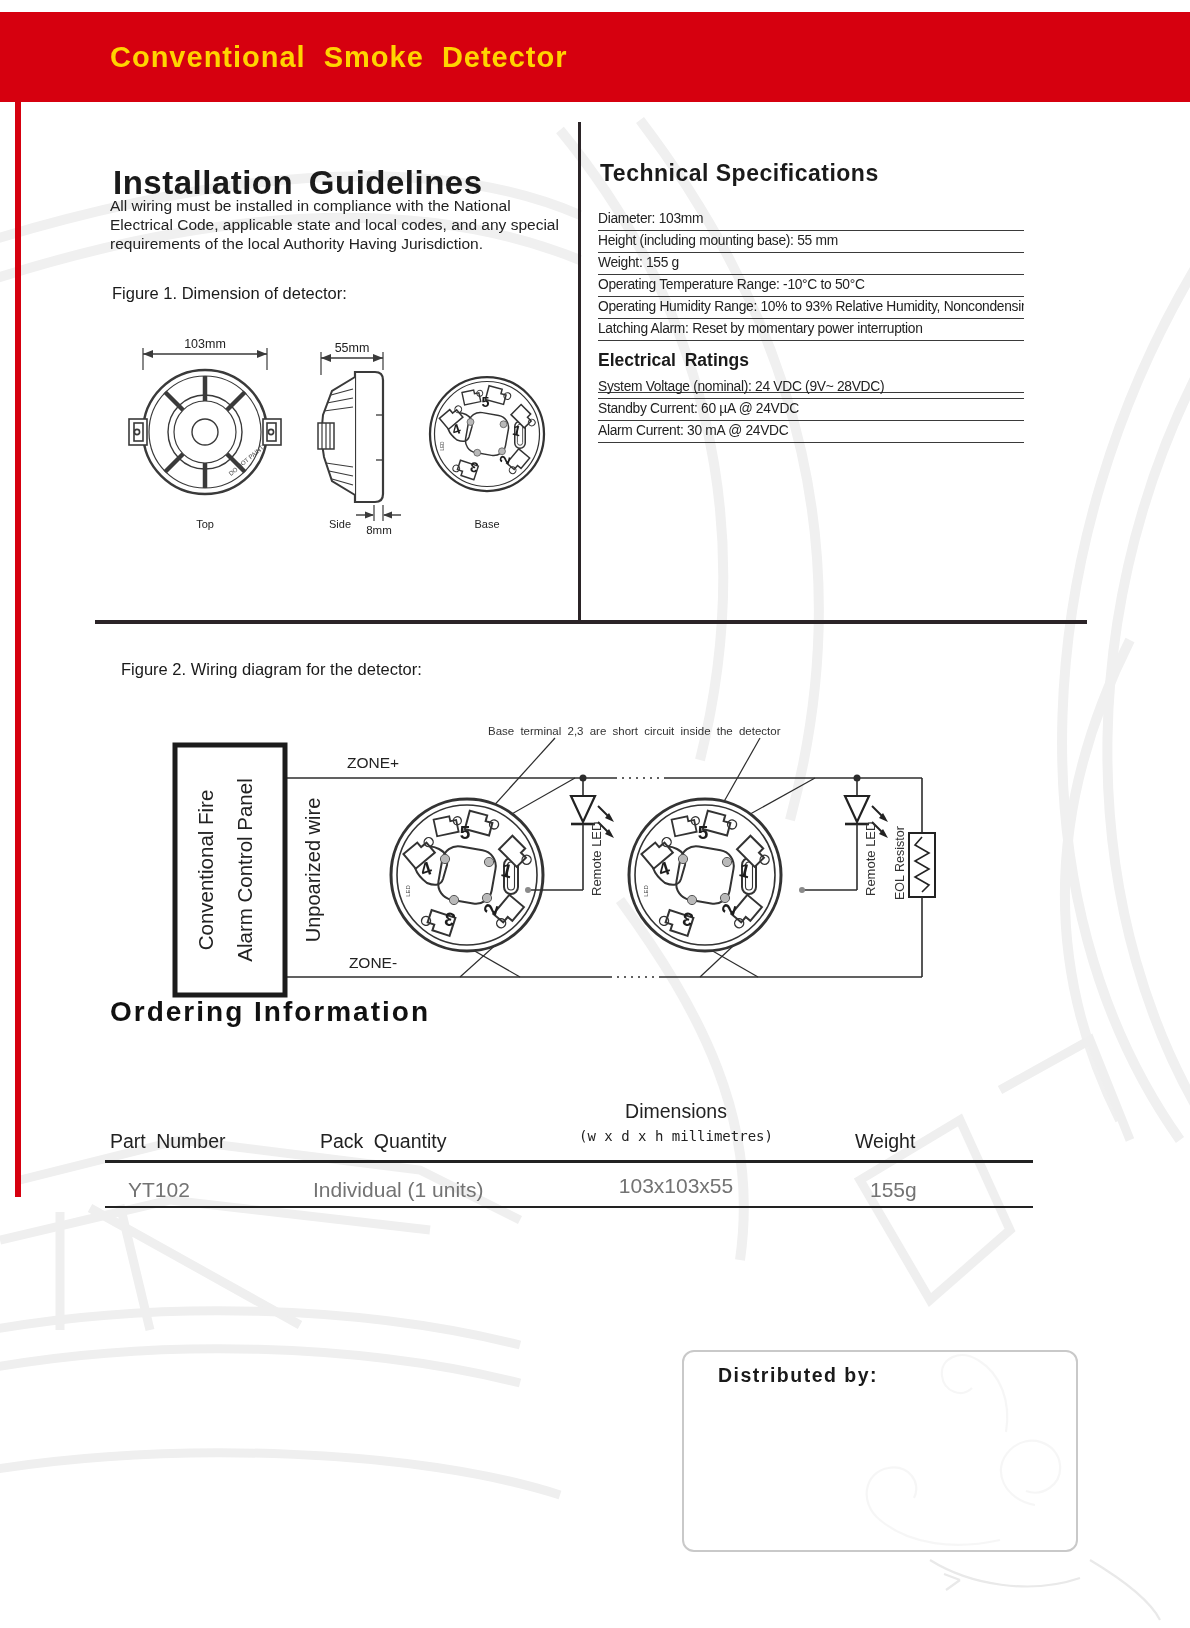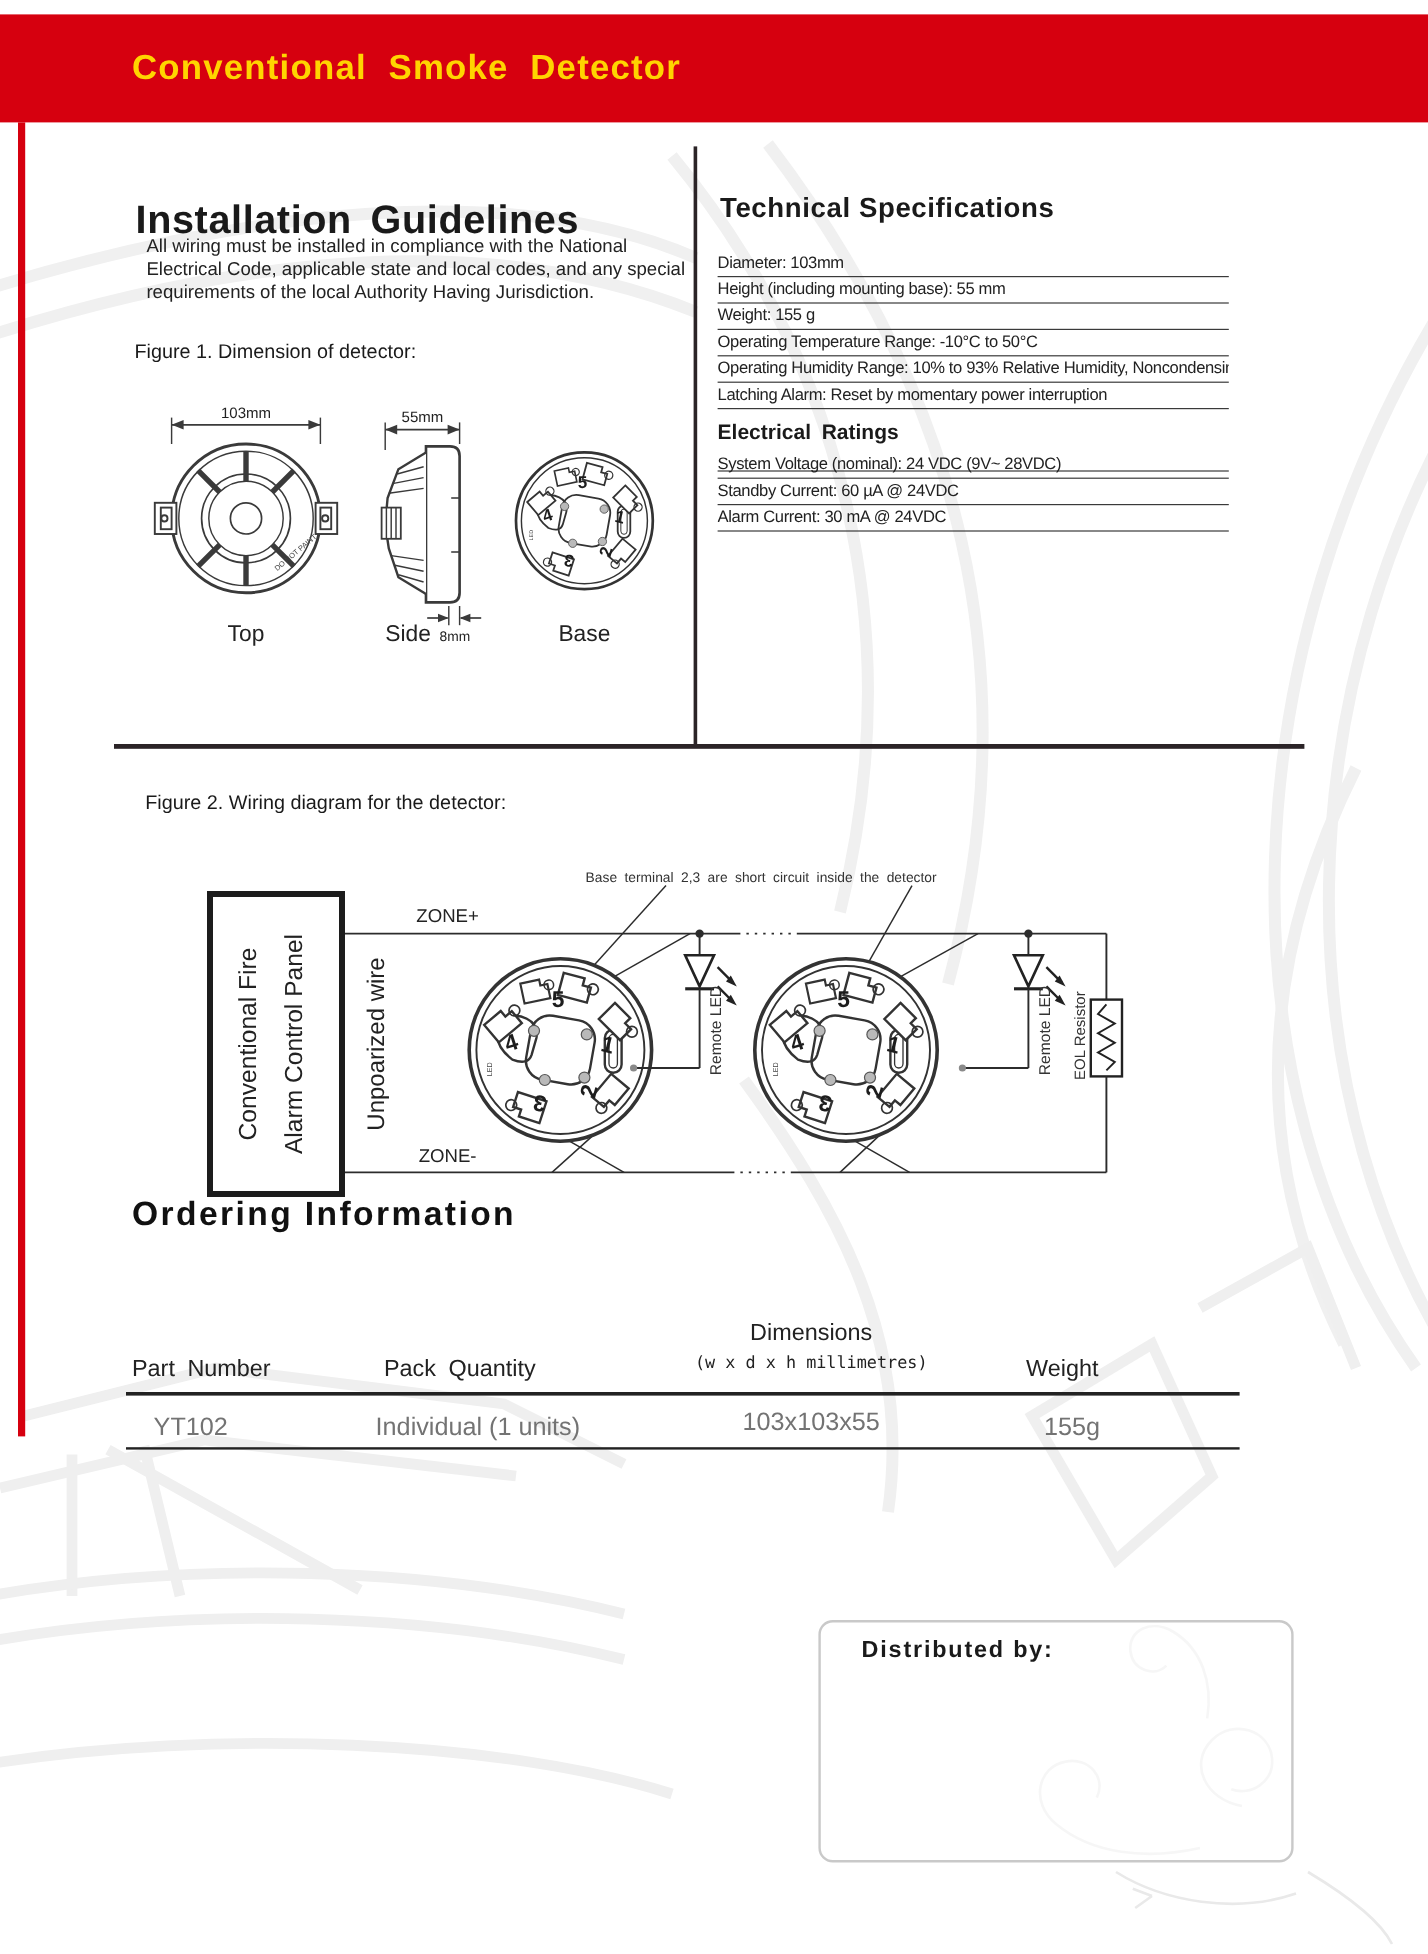--- a/index.html
+++ b/index.html
@@ -8,34 +8,34 @@
   .abs{position:absolute;}
   svg text{font-family:"Liberation Sans",sans-serif;}
 
   
   .header-band{left:0;top:12px;width:1190px;height:90px;background:#d6000f;display:flex;align-items:center;}
   .header-title{margin-left:110px;font-size:29px;font-weight:bold;color:#ffd400;letter-spacing:1px;word-spacing:9px;}
   .left-stripe{left:15px;top:102px;width:6px;height:1095px;background:#d6000f;}
 
   
   .h-install{left:113px;top:164px;font-size:33px;font-weight:bold;letter-spacing:.5px;word-spacing:6px;color:#1a1a1a;}
-  .p-install{left:110px;top:196px;width:458px;font-size:15.5px;line-height:19px;color:#222;margin-left:12px;}
+  .p-install{left:110px;top:196px;width:458px;font-size:15.5px;line-height:19px;color:#222;}
   .h-tech{left:600px;top:160px;font-size:23px;font-weight:bold;letter-spacing:.5px;color:#1a1a1a;}
 
   .specs{left:598px;width:426px;}
   .spec-row{width:426px;height:21px;line-height:20px;font-size:13.8px;letter-spacing:-0.3px;
             border-bottom:1.2px solid #3a3a3a;white-space:nowrap;overflow:hidden;}
   .h-elec{left:598px;top:350px;width:426px;font-size:17.5px;font-weight:bold;word-spacing:4px;
           border-bottom:1.3px solid #3a3a3a;padding-bottom:21px;color:#1a1a1a;}
 
   .fig-caption{font-size:16.5px;color:#1a1a1a;}
   .divider-v{left:578px;top:122px;width:2.5px;height:501px;background:#2b2427;}
   .divider-h{left:95px;top:620px;width:992px;height:3.5px;background:#2b2427;}
 
-  .view-label{font-size:19px;color:#222;text-align:center;width:80px;}
+  .view-label{font-size:11px;color:#222;text-align:center;width:80px;}
 
   
   .h-order{left:110px;top:996px;font-size:28px;font-weight:bold;letter-spacing:2px;color:#111;}
   .th{font-size:19.5px;color:#222;}
   .th-sub{font-family:"DejaVu Sans Mono","Liberation Mono",monospace;font-size:14px;color:#222;}
   .td{font-size:21px;color:#737373;}
   .rule1{left:105px;top:1160px;width:928px;height:2.5px;background:#222;}
   .rule2{left:105px;top:1206px;width:928px;height:1.6px;background:#222;}
   .ctr{text-align:center;}
 

